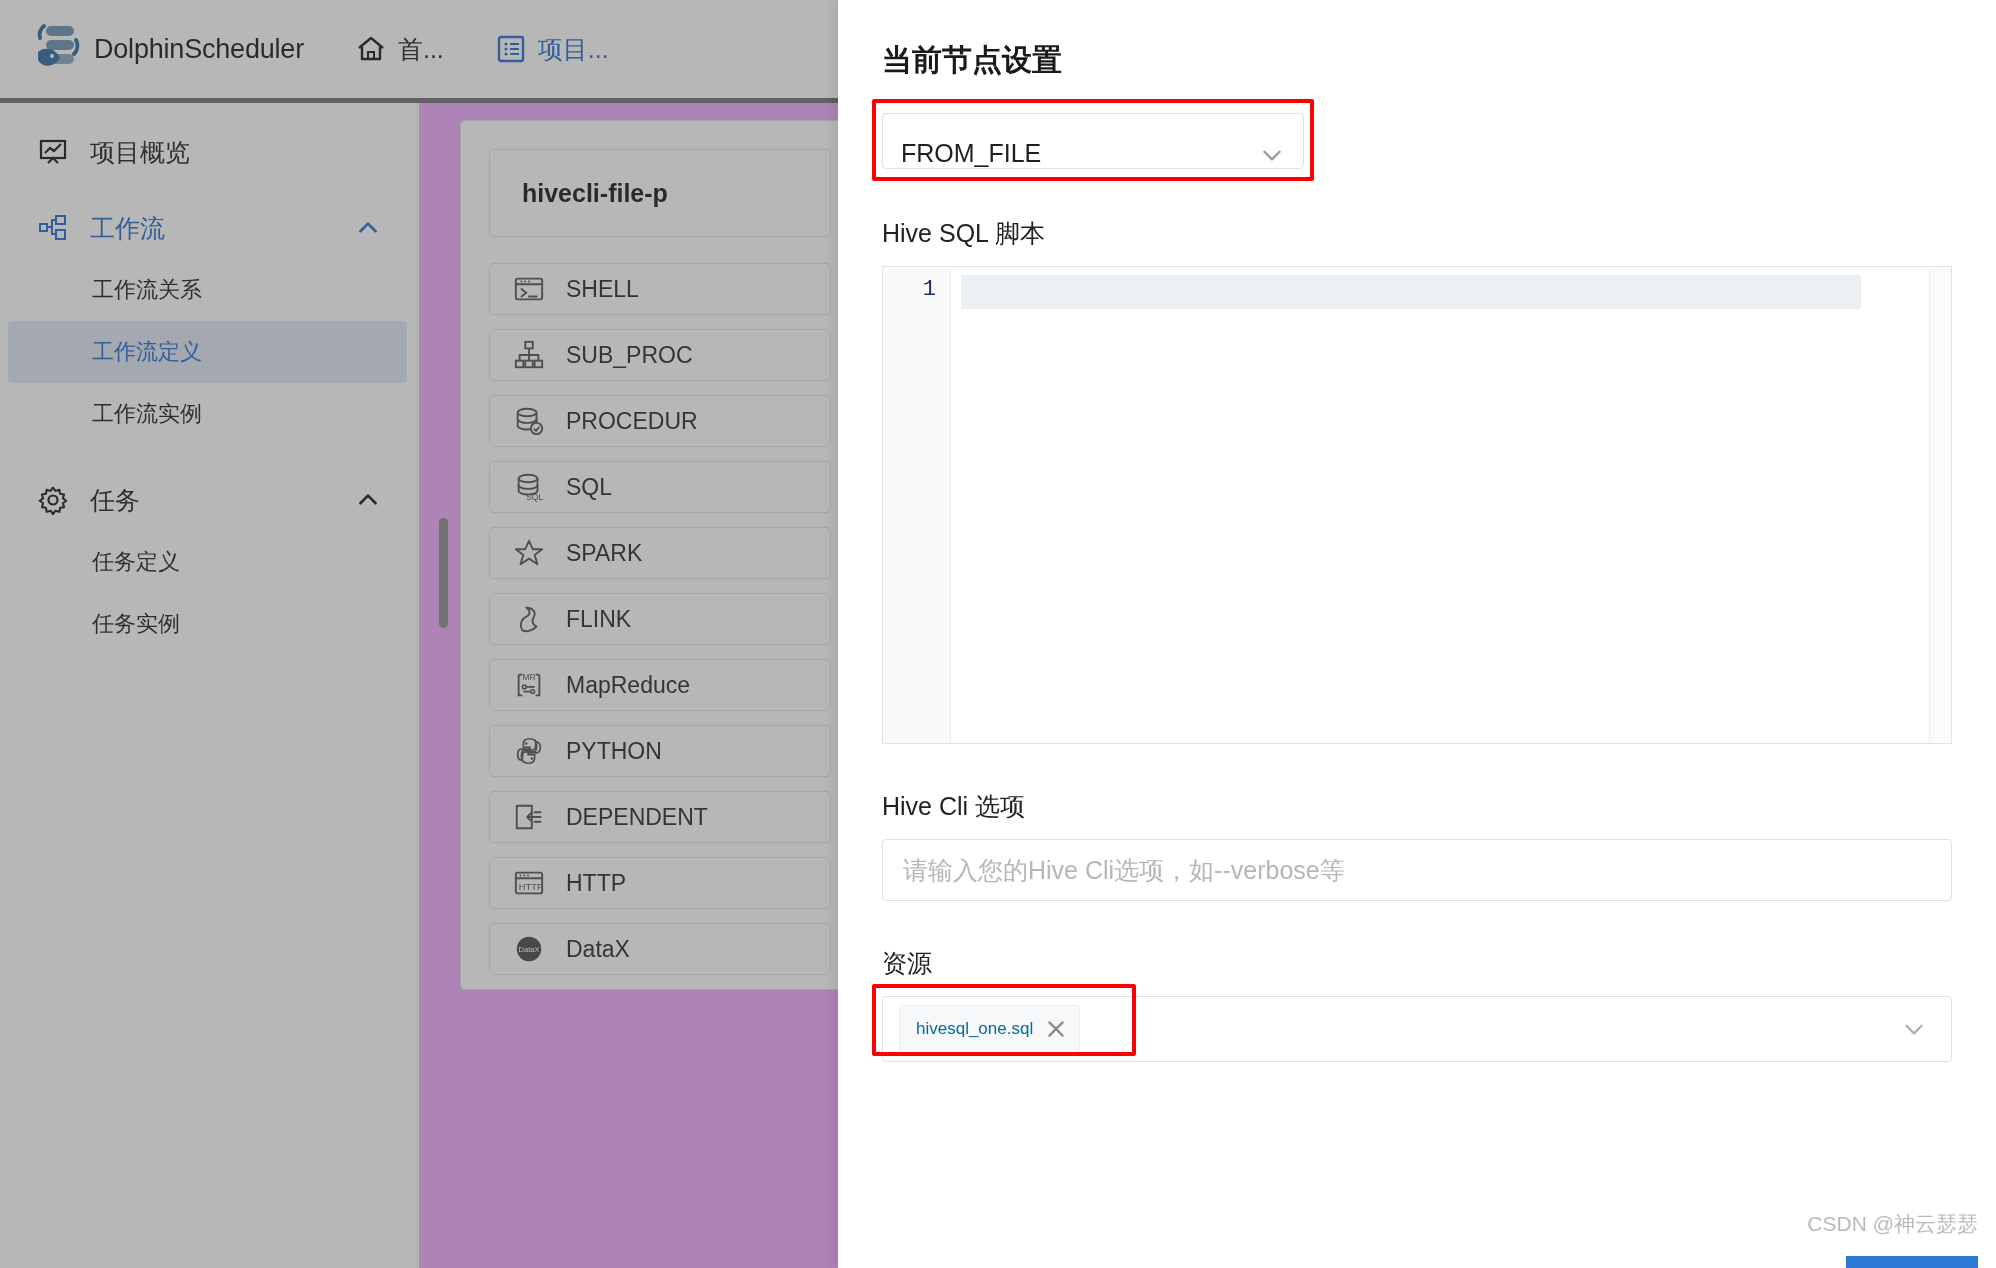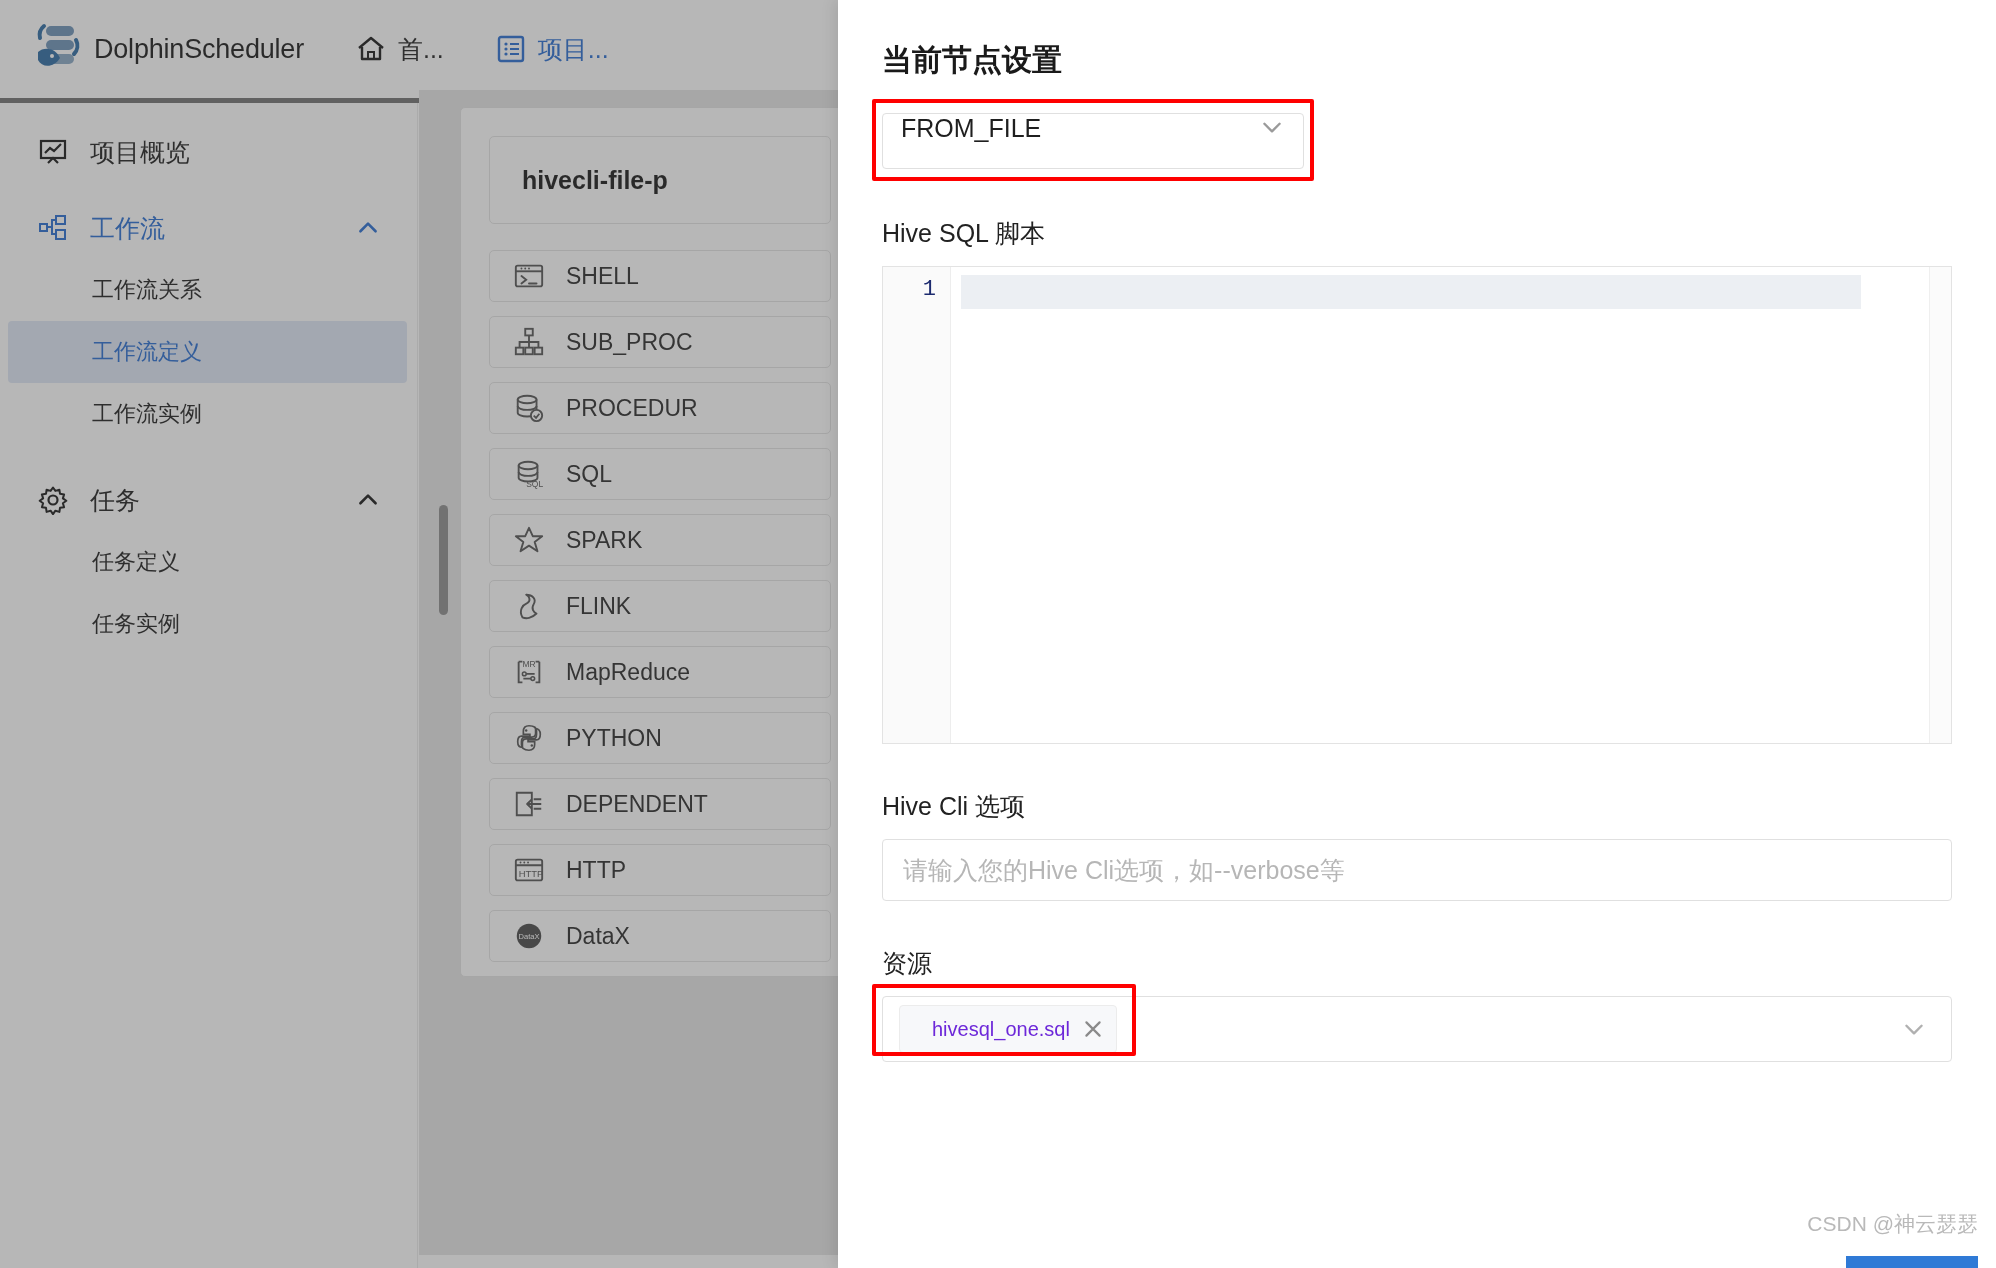--- a/index.html
+++ b/index.html
@@ -109,23 +109,23 @@
     border-radius: 4px;
     margin: 0 10px 0 8px;
     padding-left: 84px;
   }
   .sp-8 { height: 14px; }
   .sp-20 { height: 24px; }
 
   
   .canvas-area {
     position: absolute;
-    left: 419px; top: 90px;
+    left: 419px; top: 103px;
     width: 419px; height: 1165px;
-    background: #e5e5e5;
+    background: #f0abfc;
   }
   .canvas-scroll {
     position: absolute;
     left: 20px; top: 415px;
     width: 9px; height: 110px;
     background: #8f8f8f;
     border-radius: 5px;
   }
   .task-panel {
     position: absolute;
@@ -206,21 +206,21 @@
   .hl-box.res {
     left: -10px; top: -12px;
     width: 264px; height: 72px;
   }
   .sel-field {
     width: 422px; height: 56px;
     border: 1px solid #e0e0e0;
     border-radius: 4px;
     background: #fff;
     display: flex;
-    align-items: flex-start;
+    align-items: flex-end;
     padding: 0 18px;
     font-size: 25px;
     color: #1f1f1f;
   }
   .sel-field .sel-val { flex: 1; }
   .chev-dn { color: #9a9a9a; display: flex; align-items: center; }
 
   .field-label {
     margin-top: 46px;
     font-size: 25px;
@@ -293,23 +293,23 @@
     align-items: center;
     padding: 0 16px;
   }
   .tag {
     display: inline-flex;
     align-items: center;
     height: 48px;
     background: #f7f8fa;
     border: 1px solid #ececec;
     border-radius: 4px;
-    padding: 0 12px 0 32px;
-    font-size: 20px;
-    color: #6d28d9;
+    padding: 0 12px 0 16px;
+    font-size: 17px;
+    color: #0369a1;
     white-space: nowrap;
   }
   .tag .tag-x {
     margin-left: 12px;
     color: #8a8a8a;
     font-size: 25px;
     display: flex; align-items: center;
   }
   .res-chev {
     margin-left: auto;

